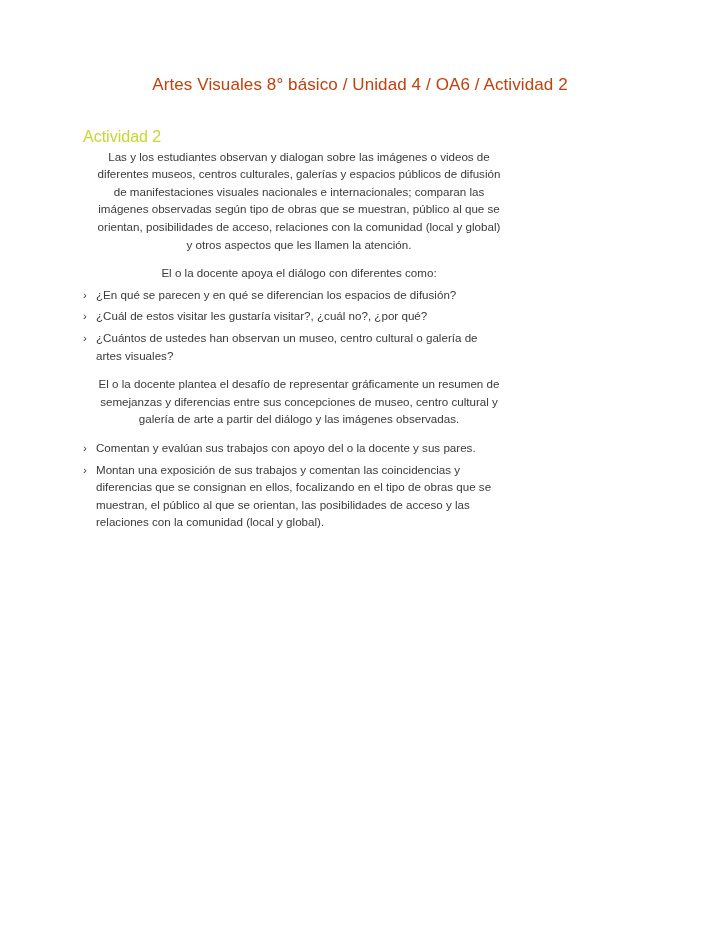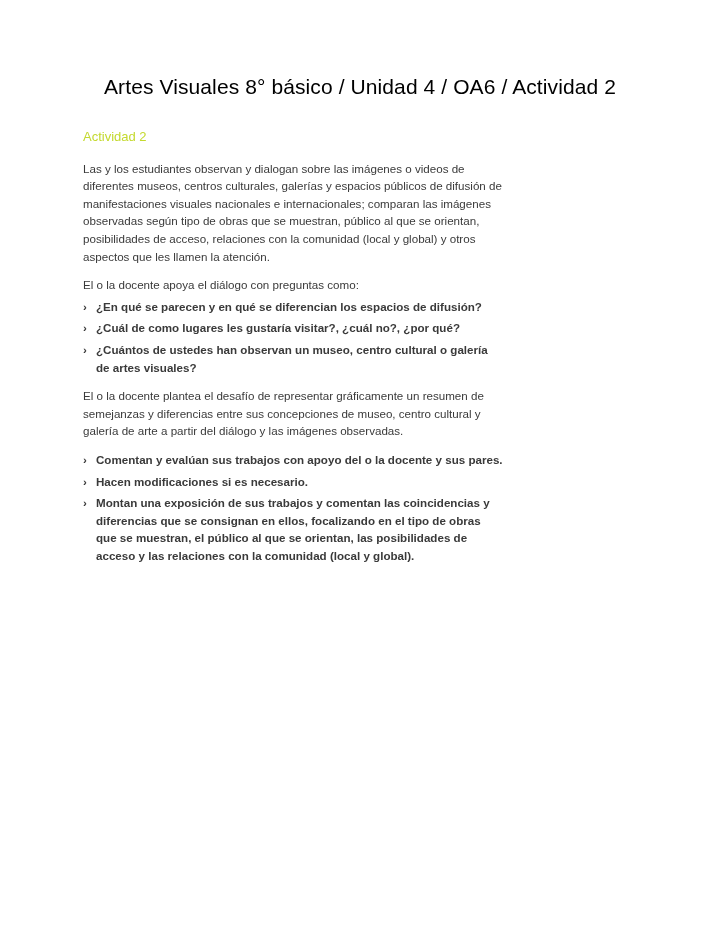--- a/index.html
+++ b/index.html
@@ -14,78 +14,77 @@
       overflow: hidden;
       font-family: "Liberation Sans", "DejaVu Sans", sans-serif;
       color: #3a3a3a;
     }
     .page-header {
       position: absolute;
       top: 75px;
       left: 0;
       width: 720px;
       text-align: center;
-      font-size: 21px;
-      color: #000000;
+      font-size: 17px;
+      color: #c2410c;
       letter-spacing: 0.1px;
     }
     .content {
       position: absolute;
       top: 128px;
       left: 83px;
       width: 420px;
       font-size: 11.6px;
       line-height: 17.6px;
     }
     .activity-title {
       color: #c4d92e;
-      font-size: 13px;
-      margin: 0 0 14px 0;
+      font-size: 16px;
+      margin: 0 0 2px 0;
     }
     p {
-      margin: 0 0 11px 0;
+      margin: 0 0 11px 12px;
+      text-align: center;
     }
     ul {
       list-style: none;
       margin: 0 0 11px 0;
       padding: 0;
     }
     li {
       position: relative;
       padding-left: 13px;
       margin-bottom: 4px;
-      font-weight: bold;
     }
     li::before {
       content: "›";
       position: absolute;
       left: 0;
       top: 0;
       color: #3a3a3a;
     }
   </style>
 </head>
 <body>
 
 <div class="page-header">Artes Visuales 8° básico / Unidad 4 / OA6 / Actividad 2</div>
 
 <div class="content">
   <div class="activity-title">Actividad 2</div>
 
   <p>Las y los estudiantes observan y dialogan sobre las imágenes o videos de diferentes museos, centros culturales, galerías y espacios públicos de difusión de manifestaciones visuales nacionales e internacionales; comparan las imágenes observadas según tipo de obras que se muestran, público al que se orientan, posibilidades de acceso, relaciones con la comunidad (local y global) y otros aspectos que les llamen la atención.</p>
 
-  <p style="margin-bottom:4px;">El o la docente apoya el diálogo con preguntas como:</p>
+  <p style="margin-bottom:4px;">El o la docente apoya el diálogo con diferentes como:</p>
 
   <ul>
     <li>¿En qué se parecen y en qué se diferencian los espacios de difusión?</li>
-    <li>¿Cuál de como lugares les gustaría visitar?, ¿cuál no?, ¿por qué?</li>
+    <li>¿Cuál de estos visitar les gustaría visitar?, ¿cuál no?, ¿por qué?</li>
     <li>¿Cuántos de ustedes han observan un museo, centro cultural o galería de artes visuales?</li>
   </ul>
 
   <p>El o la docente plantea el desafío de representar gráficamente un resumen de semejanzas y diferencias entre sus concepciones de museo, centro cultural y galería de arte a partir del diálogo y las imágenes observadas.</p>
 
 
   <ul>
     <li>Comentan y evalúan sus trabajos con apoyo del o la docente y sus pares.</li>
-    <li>Hacen modificaciones si es necesario.</li>
     <li>Montan una exposición de sus trabajos y comentan las coincidencias y diferencias que se consignan en ellos, focalizando en el tipo de obras que se muestran, el público al que se orientan, las posibilidades de acceso y las relaciones con la comunidad (local y global).</li>
   </ul>
 </div>
 
 </body></html>

